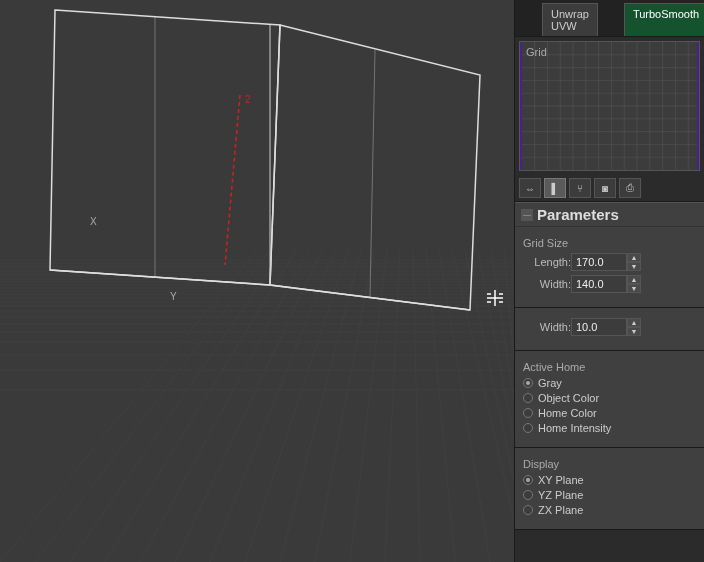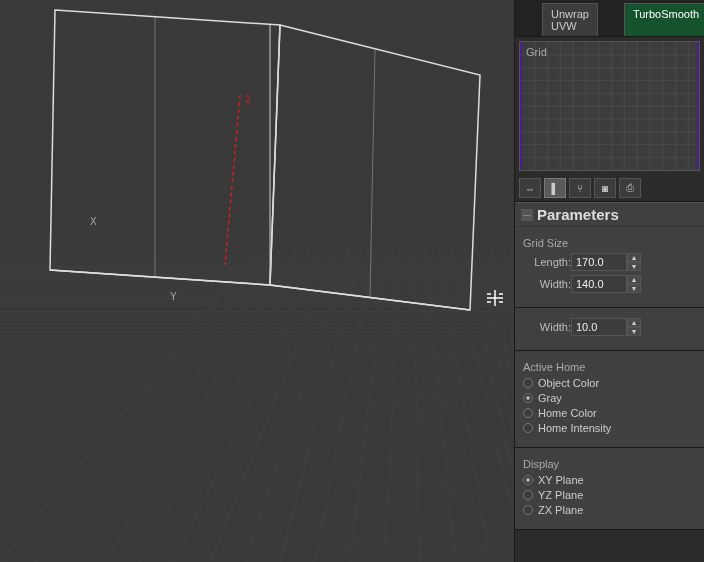--- a/index.html
+++ b/index.html
@@ -412,28 +412,28 @@
         <div class="field-spinner">
           <div class="spinner-btn">▲</div>
           <div class="spinner-btn">▼</div>
         </div>
       </div>
     </div>
 
     <div class="section-body">
       <div class="group-label">Active Home</div>
       <div class="radio-row">
+        <div class="radio-circle checked"></div>
+        <span class="radio-label">Gray</span>
+      </div>
+      <div class="radio-row">
         <div class="radio-circle"></div>
         <span class="radio-label">Object Color</span>
       </div>
       <div class="radio-row">
-        <div class="radio-circle checked"></div>
-        <span class="radio-label">Gray</span>
-      </div>
-      <div class="radio-row">
         <div class="radio-circle"></div>
         <span class="radio-label">Home Color</span>
       </div>
       <div class="radio-row">
         <div class="radio-circle"></div>
         <span class="radio-label">Home Intensity</span>
       </div>
     </div>
 
     <div class="section-body">

